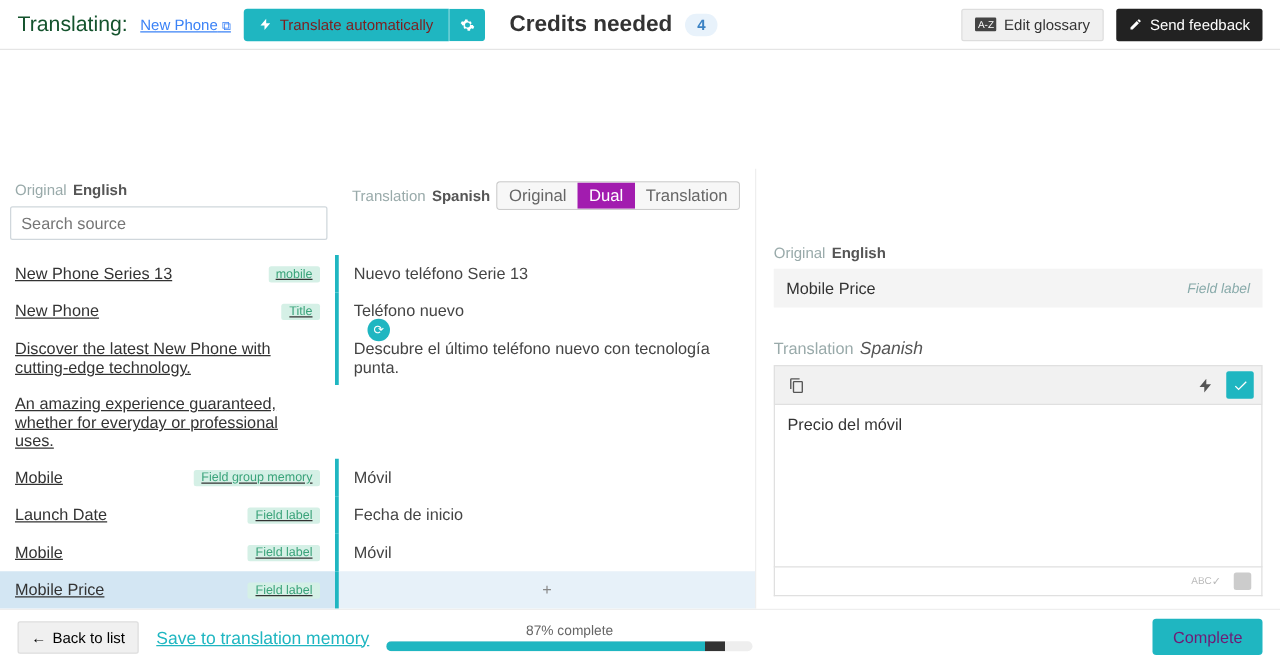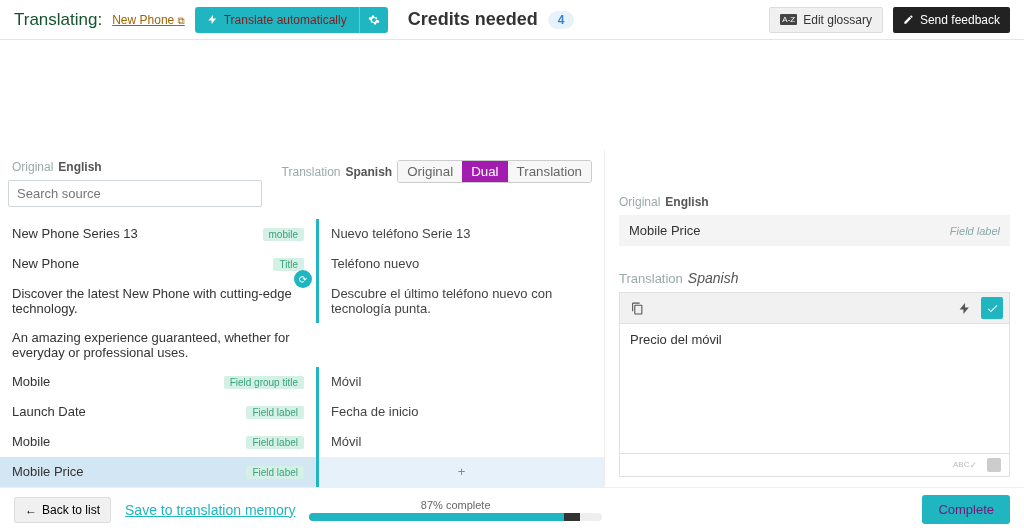--- a/index.html
+++ b/index.html
@@ -1,21 +1,21 @@
 <!DOCTYPE html>
 <html><head>
 <meta charset="utf-8">
 <style>
   * { box-sizing: border-box; margin: 0; padding: 0; }
   body { font-family: -apple-system, BlinkMacSystemFont, "Segoe UI", Helvetica, Arial, sans-serif; font-size: 13px; color: #333; background: #fff; width: 1024px; height: 531px; overflow: hidden; position: relative; }
 
   
   .topbar { display: flex; align-items: center; padding: 8px 14px; gap: 10px; border-bottom: 1px solid #e5e5e5; height: 40px; }
   .topbar .label { color: #14532d; font-size: 17px; }
-  .project-link { text-decoration: underline; cursor: pointer; font-size: 12px; color: #a16207; }
+  .project-link { text-decoration: underline; cursor: pointer; font-size: 12px; color: #3b82f6; }
   .btn-teal { background: #1fb6c1; color: #7f1d1d; border: none; padding: 6px 12px; border-radius: 3px 0 0 3px; font-size: 12px; cursor: pointer; display: inline-flex; align-items: center; gap: 6px; }
   .btn-teal-gear { background: #1fb6c1; color: #fff; border: none; border-left: 1px solid rgba(255,255,255,0.3); padding: 6px 8px; border-radius: 0 3px 3px 0; cursor: pointer; }
   .credits-label { font-weight: 700; margin-left: 10px; font-size: 18px; }
   .credits-badge { background: #e8f2fb; color: #3b82c4; border-radius: 12px; padding: 2px 10px; font-size: 12px; font-weight: 600; }
   .spacer { flex: 1; }
   .btn-light { background: #f0f0f0; color: #333; border: 1px solid #ddd; padding: 5px 10px; font-size: 12px; cursor: pointer; border-radius: 2px; display: inline-flex; align-items: center; gap: 6px; }
   .btn-dark { background: #222; color: #fff; border: none; padding: 6px 10px; font-size: 12px; cursor: pointer; border-radius: 2px; display: inline-flex; align-items: center; gap: 6px; }
 
   
   .main { display: flex; height: calc(100% - 40px - 44px); align-items: flex-end; }
@@ -30,21 +30,21 @@
 
   .search-wrap { padding: 0 8px 6px; }
   .search-input { width: 100%; border: 1px solid #d0d7dc; padding: 5px 8px; font-size: 13px; border-radius: 2px; color: #666; }
 
   .view-toggle { margin-left: auto; display: flex; border: 1px solid #ccc; border-radius: 3px; overflow: hidden; font-size: 11px; }
   .view-toggle button { border: none; background: #f7f7f7; color: #666; padding: 3px 9px; cursor: pointer; }
   .view-toggle button.active { background: #a21caf; color: #fff; }
 
   #rows { }
   .row { display: flex; min-height: 30px; cursor: pointer; position: relative; }
-  .row .cell-src { width: 316px; padding: 7px 12px; display: flex; align-items: flex-start; gap: 6px; position: relative; }
+  .row .cell-src { width: 268px; padding: 7px 12px; display: flex; align-items: flex-start; gap: 6px; position: relative; text-decoration: underline; }
   .row .cell-tgt { flex: 1; padding: 7px 12px; display: flex; align-items: flex-start; border-left: 3px solid #1fb6c1; }
   .row .src-text { flex: 1; font-size: 13px; color: #333; }
   .row .tgt-text { flex: 1; font-size: 13px; color: #444; }
   .tag-chip { background: #d5f0e6; color: #3aa37a; font-size: 10px; padding: 1px 6px; border-radius: 2px; white-space: nowrap; align-self: flex-start; margin-top: 2px; }
   .row.selected .cell-src { background: #d3e6f3; }
   .row.selected .cell-tgt { background: #e7f1f9; }
   .plus-icon { color: #888; margin: 0 auto; font-size: 13px; }
 
   .sync-badge { position: absolute; left: 294px; top: -9px; width: 18px; height: 18px; background: #1fb6c1; border-radius: 50%; color: #fff; font-size: 10px; display: flex; align-items: center; justify-content: center; z-index: 3; }
 
@@ -168,21 +168,21 @@
           <span class="sync-badge">⟳</span>
         </div>
         <div class="row">
           <div class="cell-src">
             <span class="src-text">An amazing experience guaranteed, whether for everyday or professional uses.</span>
           </div>
         </div>
         <div class="row">
           <div class="cell-src">
             <span class="src-text">Mobile</span>
-            <span class="tag-chip">Field group title</span>
+            <span class="tag-chip">Field group memory</span>
           </div>
           <div class="cell-tgt">
             <span class="tgt-text">Móvil</span>
           </div>
         </div>
         <div class="row">
           <div class="cell-src">
             <span class="src-text">Launch Date</span>
             <span class="tag-chip">Field label</span>
           </div>

